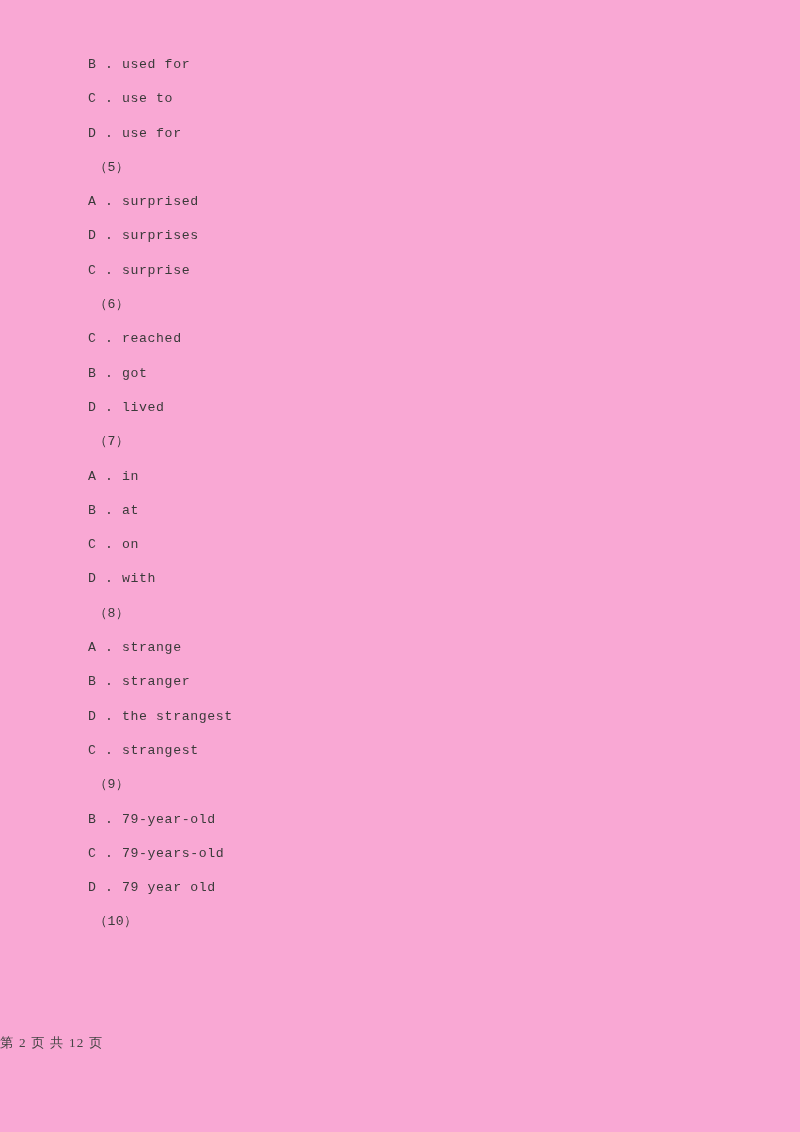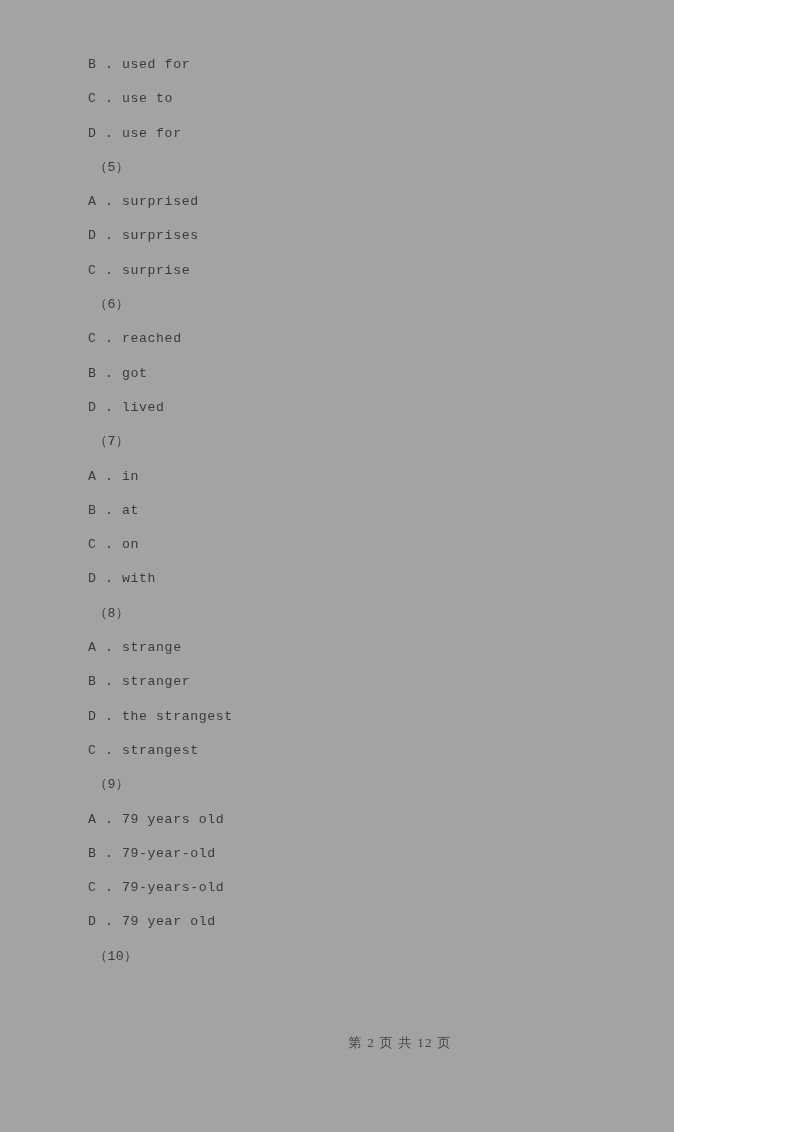--- a/index.html
+++ b/index.html
@@ -15,23 +15,23 @@
     overflow: hidden;
     font-family: "Liberation Mono", "DejaVu Sans Mono", monospace;
     color: #3a3a3a;
     -webkit-font-smoothing: antialiased;
   }
 
   .page {
     position: absolute;
     left: 0;
     top: 0;
-    width: 674px;
+    width: 800px;
     height: 1132px;
-    background: #a3a3a3;
+    background: #f9a8d4;
   }
 
   .content-column {
     position: absolute;
     left: 88px;
     top: 48px;
     width: 640px;
   }
 
   .line {
@@ -50,21 +50,20 @@
   .line.question-number {
     padding-left: 6px;
     letter-spacing: 0.3px;
   }
 
   .footer {
     position: absolute;
     left: 0;
     top: 1031px;
     width: 800px;
-    text-align: center;
     font-size: 13.2px;
     line-height: 24px;
     letter-spacing: 1.2px;
     color: #454545;
     font-family: "Liberation Serif", "DejaVu Serif", serif;
     white-space: pre;
   }
 </style>
 </head>
 <body>
@@ -87,21 +86,20 @@
       <div class="line option">A . in</div>
       <div class="line option">B . at</div>
       <div class="line option">C . on</div>
       <div class="line option">D . with</div>
       <div class="line question-number">（8）</div>
       <div class="line option">A . strange</div>
       <div class="line option">B . stranger</div>
       <div class="line option">D . the strangest</div>
       <div class="line option">C . strangest</div>
       <div class="line question-number">（9）</div>
-      <div class="line option">A . 79 years old</div>
       <div class="line option">B . 79-year-old</div>
       <div class="line option">C . 79-years-old</div>
       <div class="line option">D . 79 year old</div>
       <div class="line question-number">（10）</div>
     </div>
 
   <div class="footer">第 2 页 共 12 页</div>
 
 </div>
 

